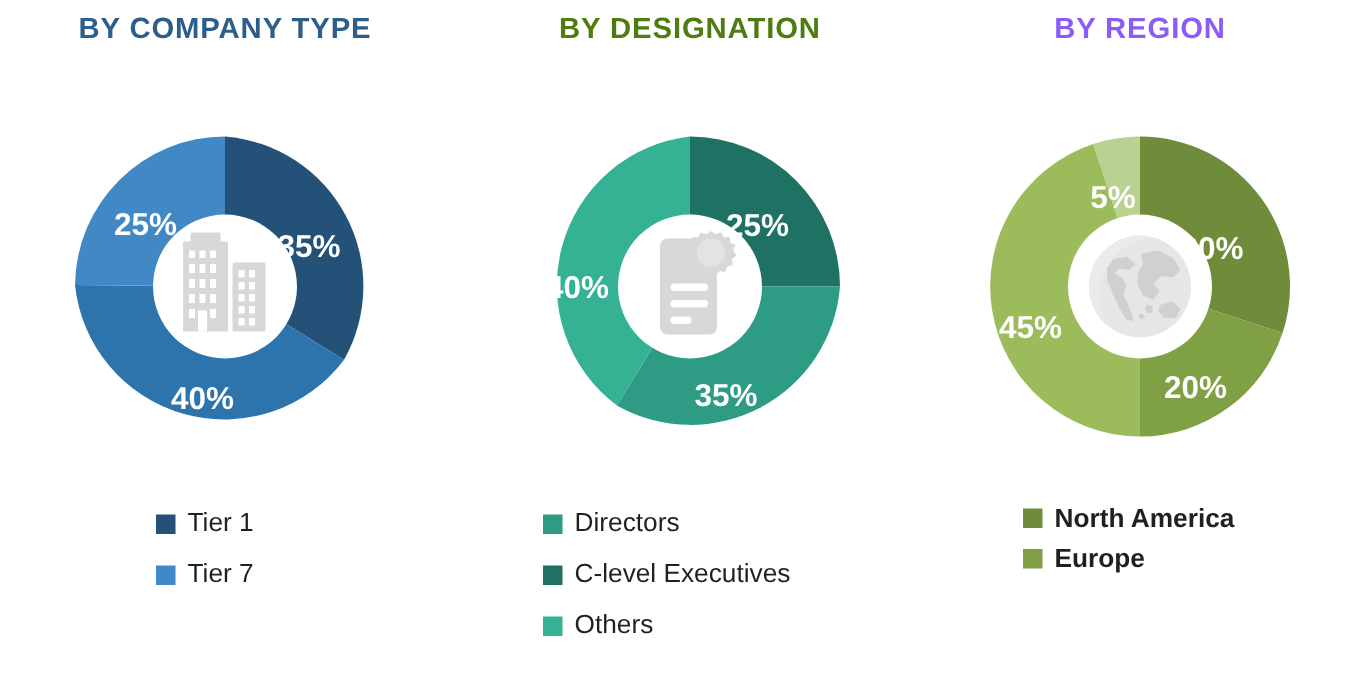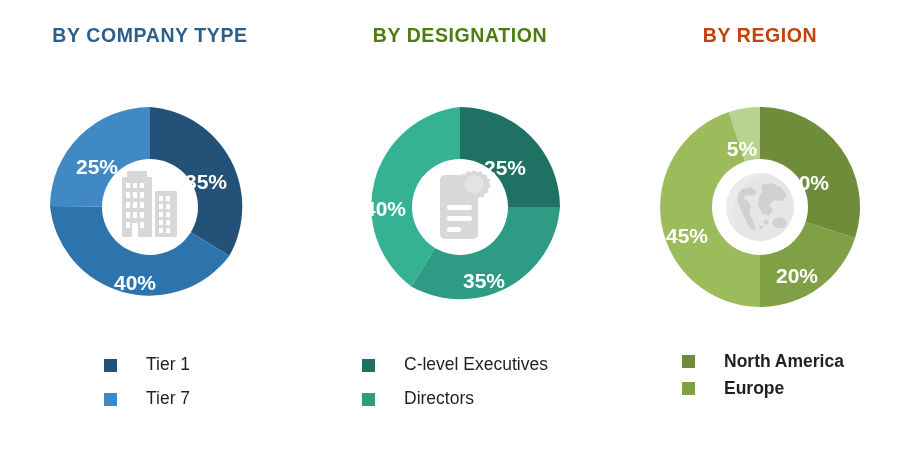--- a/index.html
+++ b/index.html
@@ -17,41 +17,41 @@
   }
 
   #board {
     position: relative;
     width: 900px;
     height: 449px;
   }
 
   .panel {
     position: absolute;
-    top: 16px;
+    top: 0;
     height: 329px;
   }
   .panel-company  { left: 0px;   width: 300px; }
   .panel-design   { left: 300px; width: 320px; }
   .panel-region   { left: 620px; width: 280px; }
 
   .panel-title {
     position: absolute;
     top: 8px;
     left: 0;
     width: 100%;
     text-align: center;
     font-size: 19.5px;
     font-weight: bold;
     letter-spacing: 0.6px;
     white-space: nowrap;
   }
   .title-company { color: #2B5E8A; }
   .title-design  { color: #4d7c0f; }
-  .title-region  { color: #c2410c; }
+  .title-region  { color: #8b5cf6; }
 
   .donut-wrap {
     position: absolute;
     top: 88px;
     left: 50%;
     transform: translateX(-50%);
     width: 206px;
     height: 206px;
   }
   .donut-wrap svg {
@@ -76,21 +76,20 @@
   .legend {
     position: absolute;
     top: 332px;
     width: 100%;
   }
   .legend-row {
     display: flex;
     align-items: center;
     height: 34px;
     padding-left: 104px;
-    gap: 21px;
   }
   .panel-design .legend-row { padding-left: 62px; }
   .panel-region .legend-row { padding-left: 62px; height: 27px; font-weight: bold; }
 
   .legend-swatch {
     width: 13px;
     height: 13px;
     flex: 0 0 13px;
     margin-right: 8px;
   }
@@ -208,26 +207,30 @@
         </g>
 
         <text class="slice-label" x="148" y="63">25%</text>
         <text class="slice-label" x="127" y="176">35%</text>
         <text class="slice-label" x="28" y="104">40%</text>
       </svg>
     </div>
 
     <div class="legend">
       <div class="legend-row">
+        <span class="legend-swatch" style="background:#2E9C85"></span>
+        <span class="legend-label">Directors</span>
+      </div>
+      <div class="legend-row">
         <span class="legend-swatch" style="background:#1F7263"></span>
         <span class="legend-label">C-level Executives</span>
       </div>
       <div class="legend-row">
-        <span class="legend-swatch" style="background:#2E9C85"></span>
-        <span class="legend-label">Directors</span>
+        <span class="legend-swatch" style="background:#35B294"></span>
+        <span class="legend-label">Others</span>
       </div>
     </div>
   </div>
 
   <div class="panel panel-region">
 
     <div class="panel-title title-region">BY REGION</div>
 
     <div class="donut-wrap">
       <svg viewBox="0 0 206 206" xmlns="http://www.w3.org/2000/svg">

